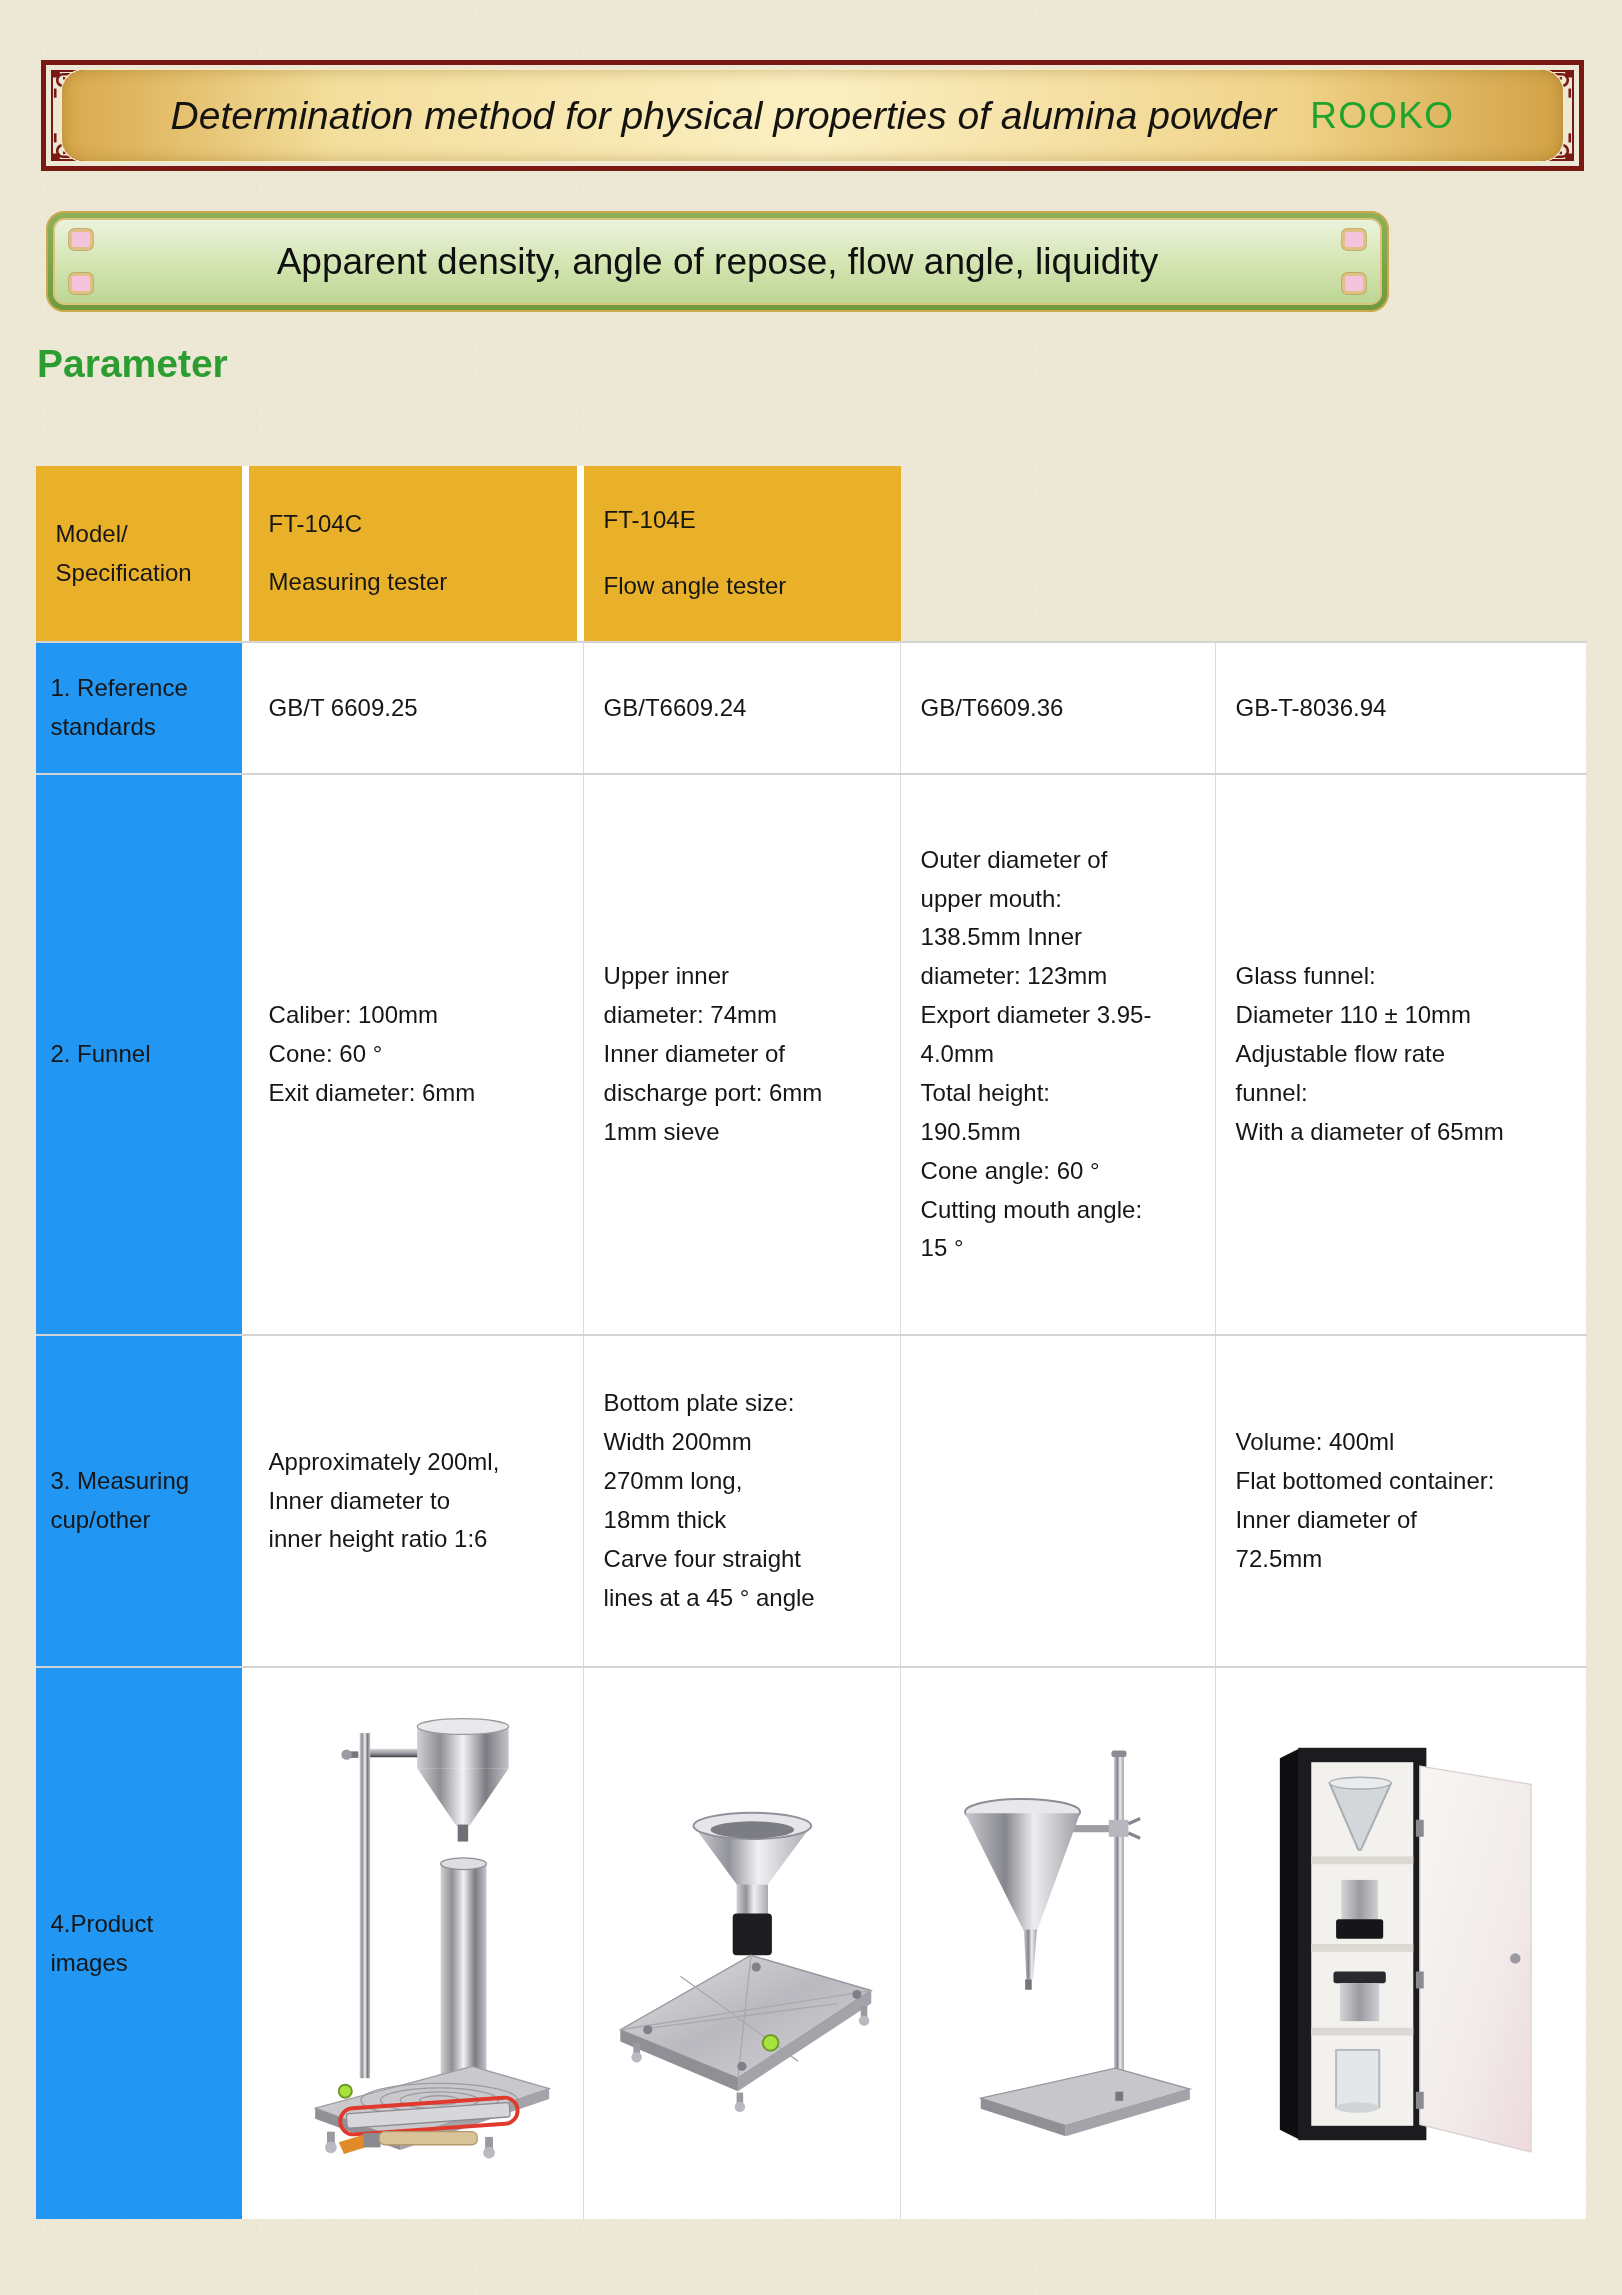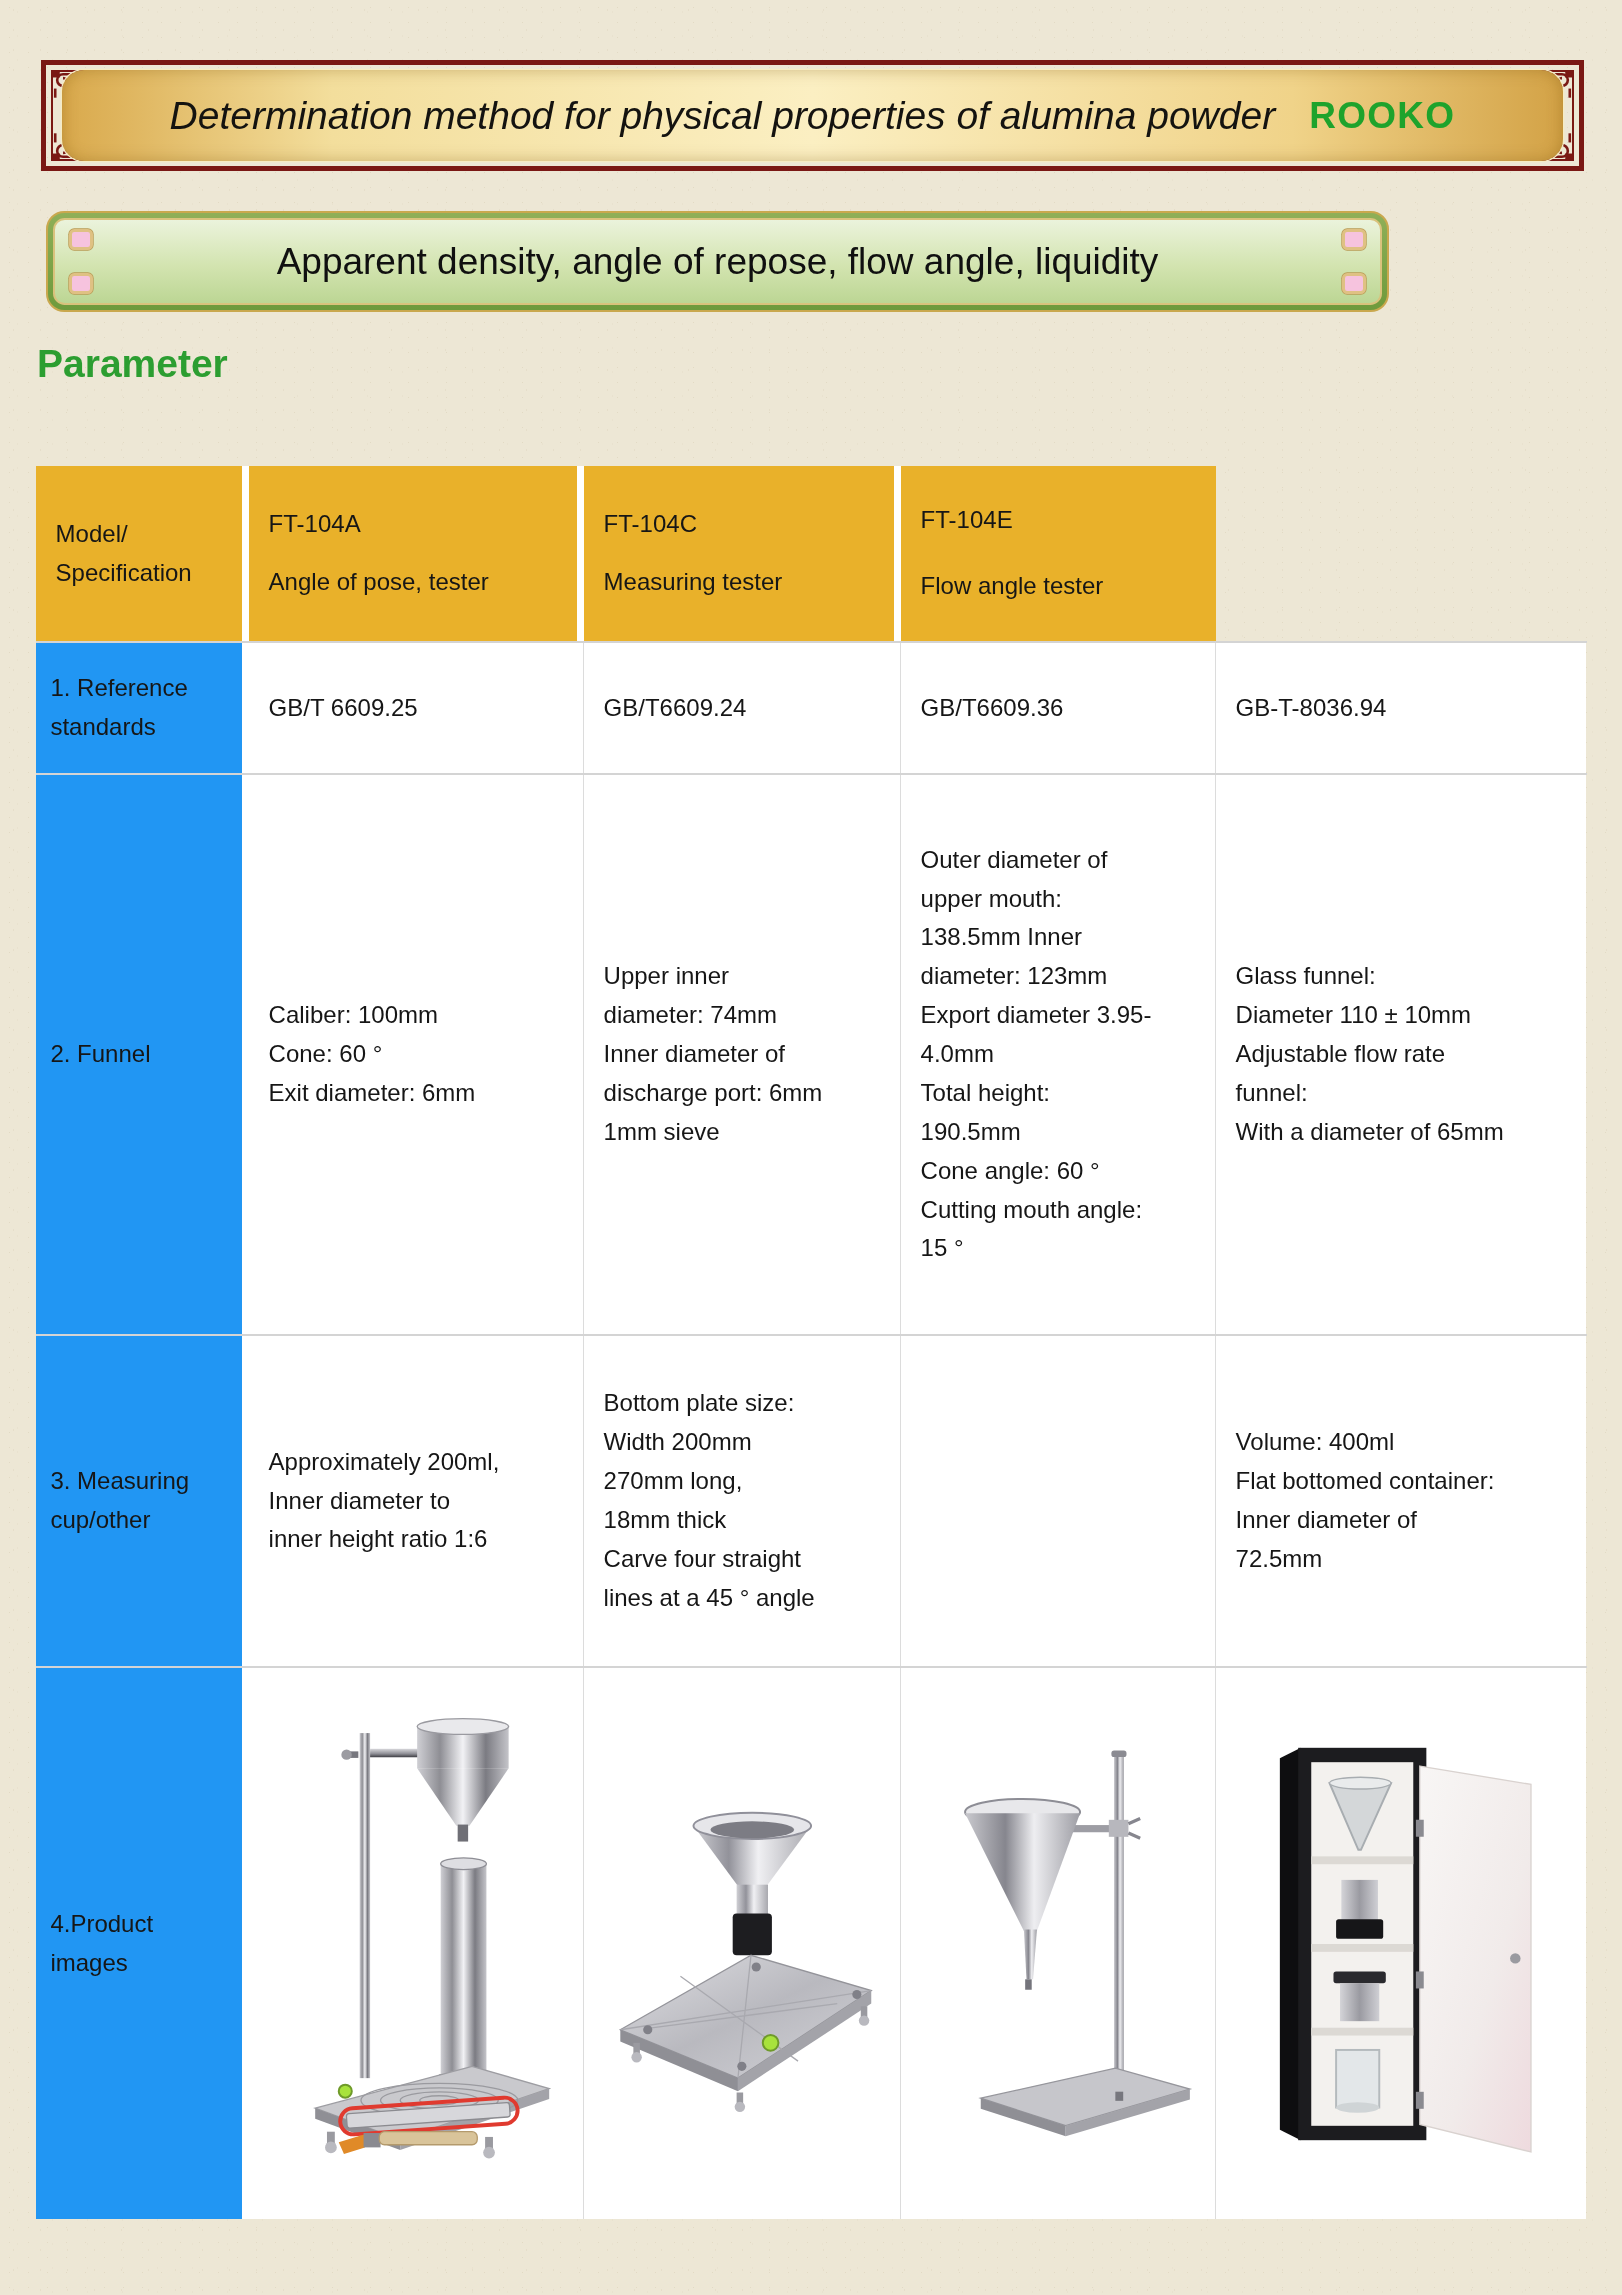--- a/index.html
+++ b/index.html
@@ -29,21 +29,21 @@
     background:linear-gradient(90deg,#D9A94C 0%,#F3DE9C 18%,#FBEFC2 50%,#F0D389 82%,#D3A246 100%);
     border-radius:22px;
     box-shadow:inset 0 0 14.4px rgba(120,80,10,.35), 0 0 0 1.3px #F6ECC4;
     display:flex;align-items:center;justify-content:center;gap:34px;
   }
   .banner-title{
     font-style:italic;font-size:39px;font-weight:500;color:#141310;
     letter-spacing:0px;white-space:nowrap;
   }
   .brand{
-    font-size:37px;font-weight:bold;color:#1EA32C;letter-spacing:1.3px;white-space:nowrap;
+    font-size:37px;font-weight:normal;color:#1EA32C;letter-spacing:1.3px;white-space:nowrap;
   }
   .corner-orn{position:absolute;width:30px;height:30px;}
   .orn-tl{left:-2.6px;top:-2.6px;}
   .orn-tr{right:-2.6px;top:-2.6px;transform:scaleX(-1);}
   .orn-bl{left:-2.6px;bottom:-2.6px;transform:scaleY(-1);}
   .orn-br{right:-2.6px;bottom:-2.6px;transform:scale(-1,-1);}
 
   
   .green-banner{
     position:absolute;left:46px;top:211px;width:1343px;height:101px;box-sizing:border-box;
@@ -134,24 +134,20 @@
     </div>
   </div>
 
   <div class="param-head">Parameter</div>
 
   <div class="spec-table">
 
     <div class="trow row-sep">
       <div class="cell head-cell h-268">Model/
 Specification</div>
-      <div class="cell head-cell h-268">
-        <span class="model-line">FT-104A</span>
-        <span>Angle of pose, tester</span>
-      </div>
       <div class="cell head-cell h-268">
         <span class="model-line">FT-104C</span>
         <span>Measuring tester</span>
       </div>
       <div class="cell head-cell last h-268">
         <span class="model-line">FT-104E</span>
         <span>Flow angle tester</span>
       </div>
     </div>
 

